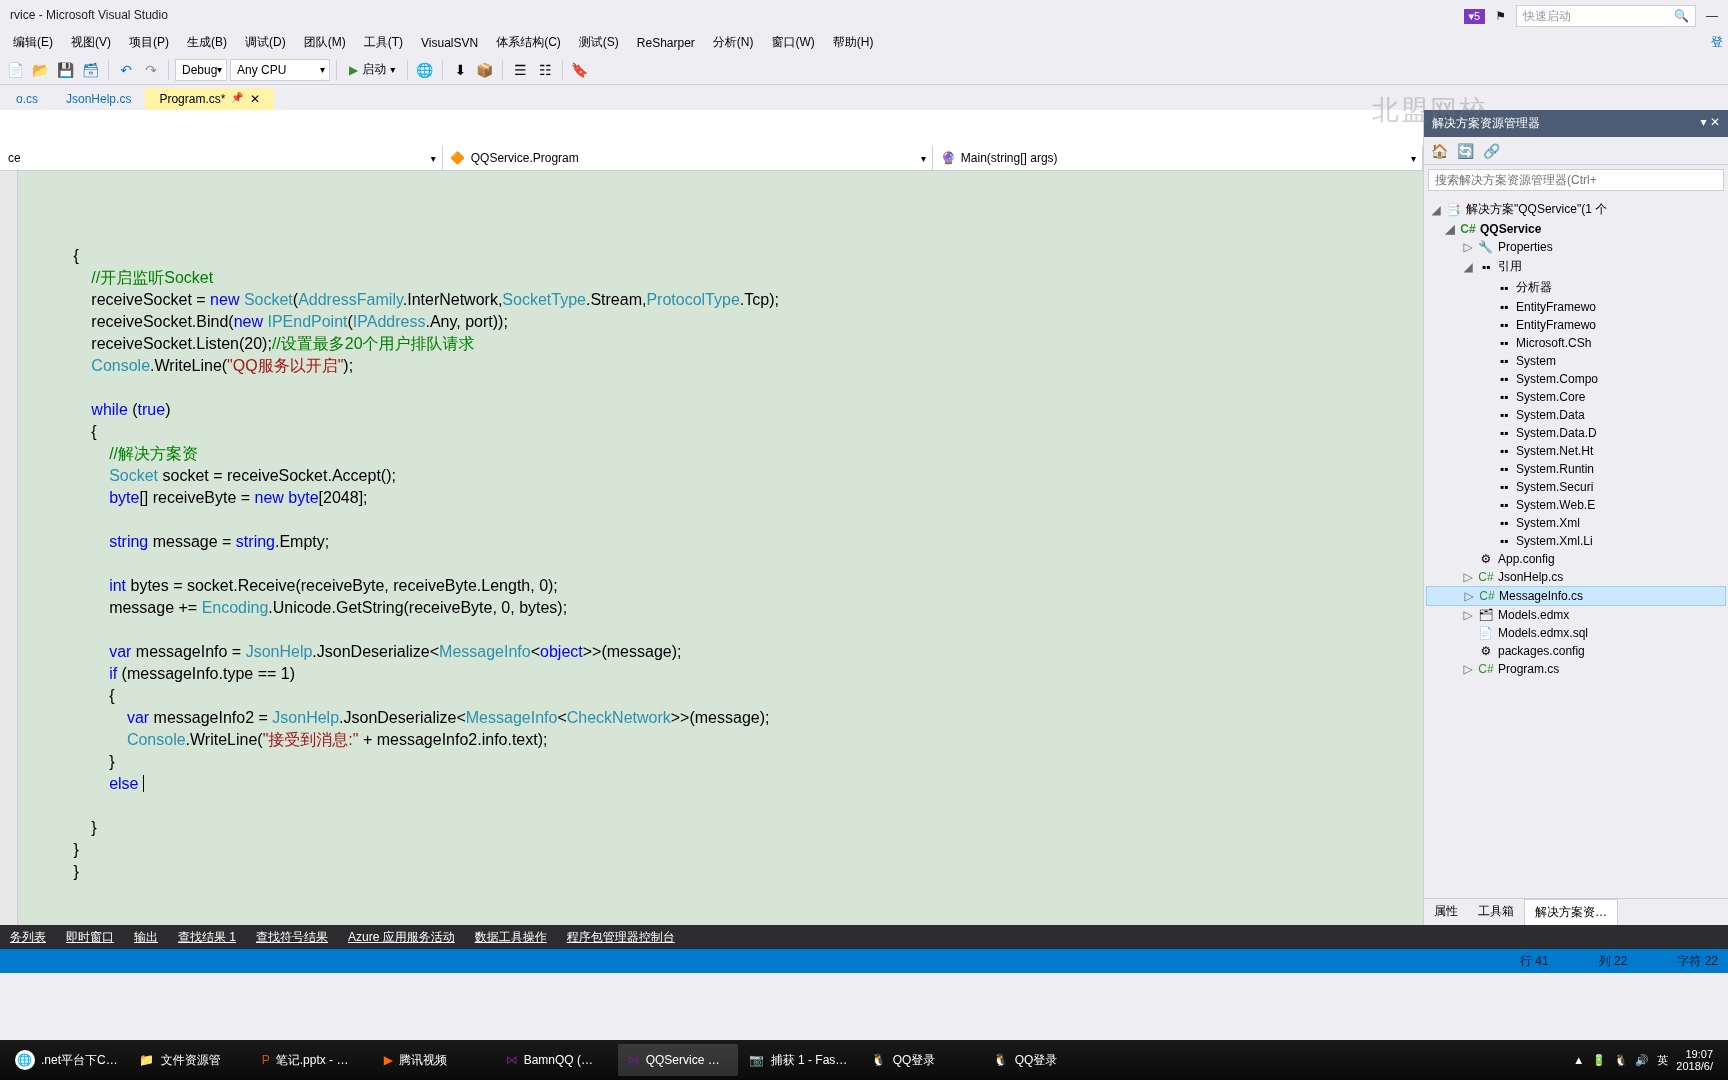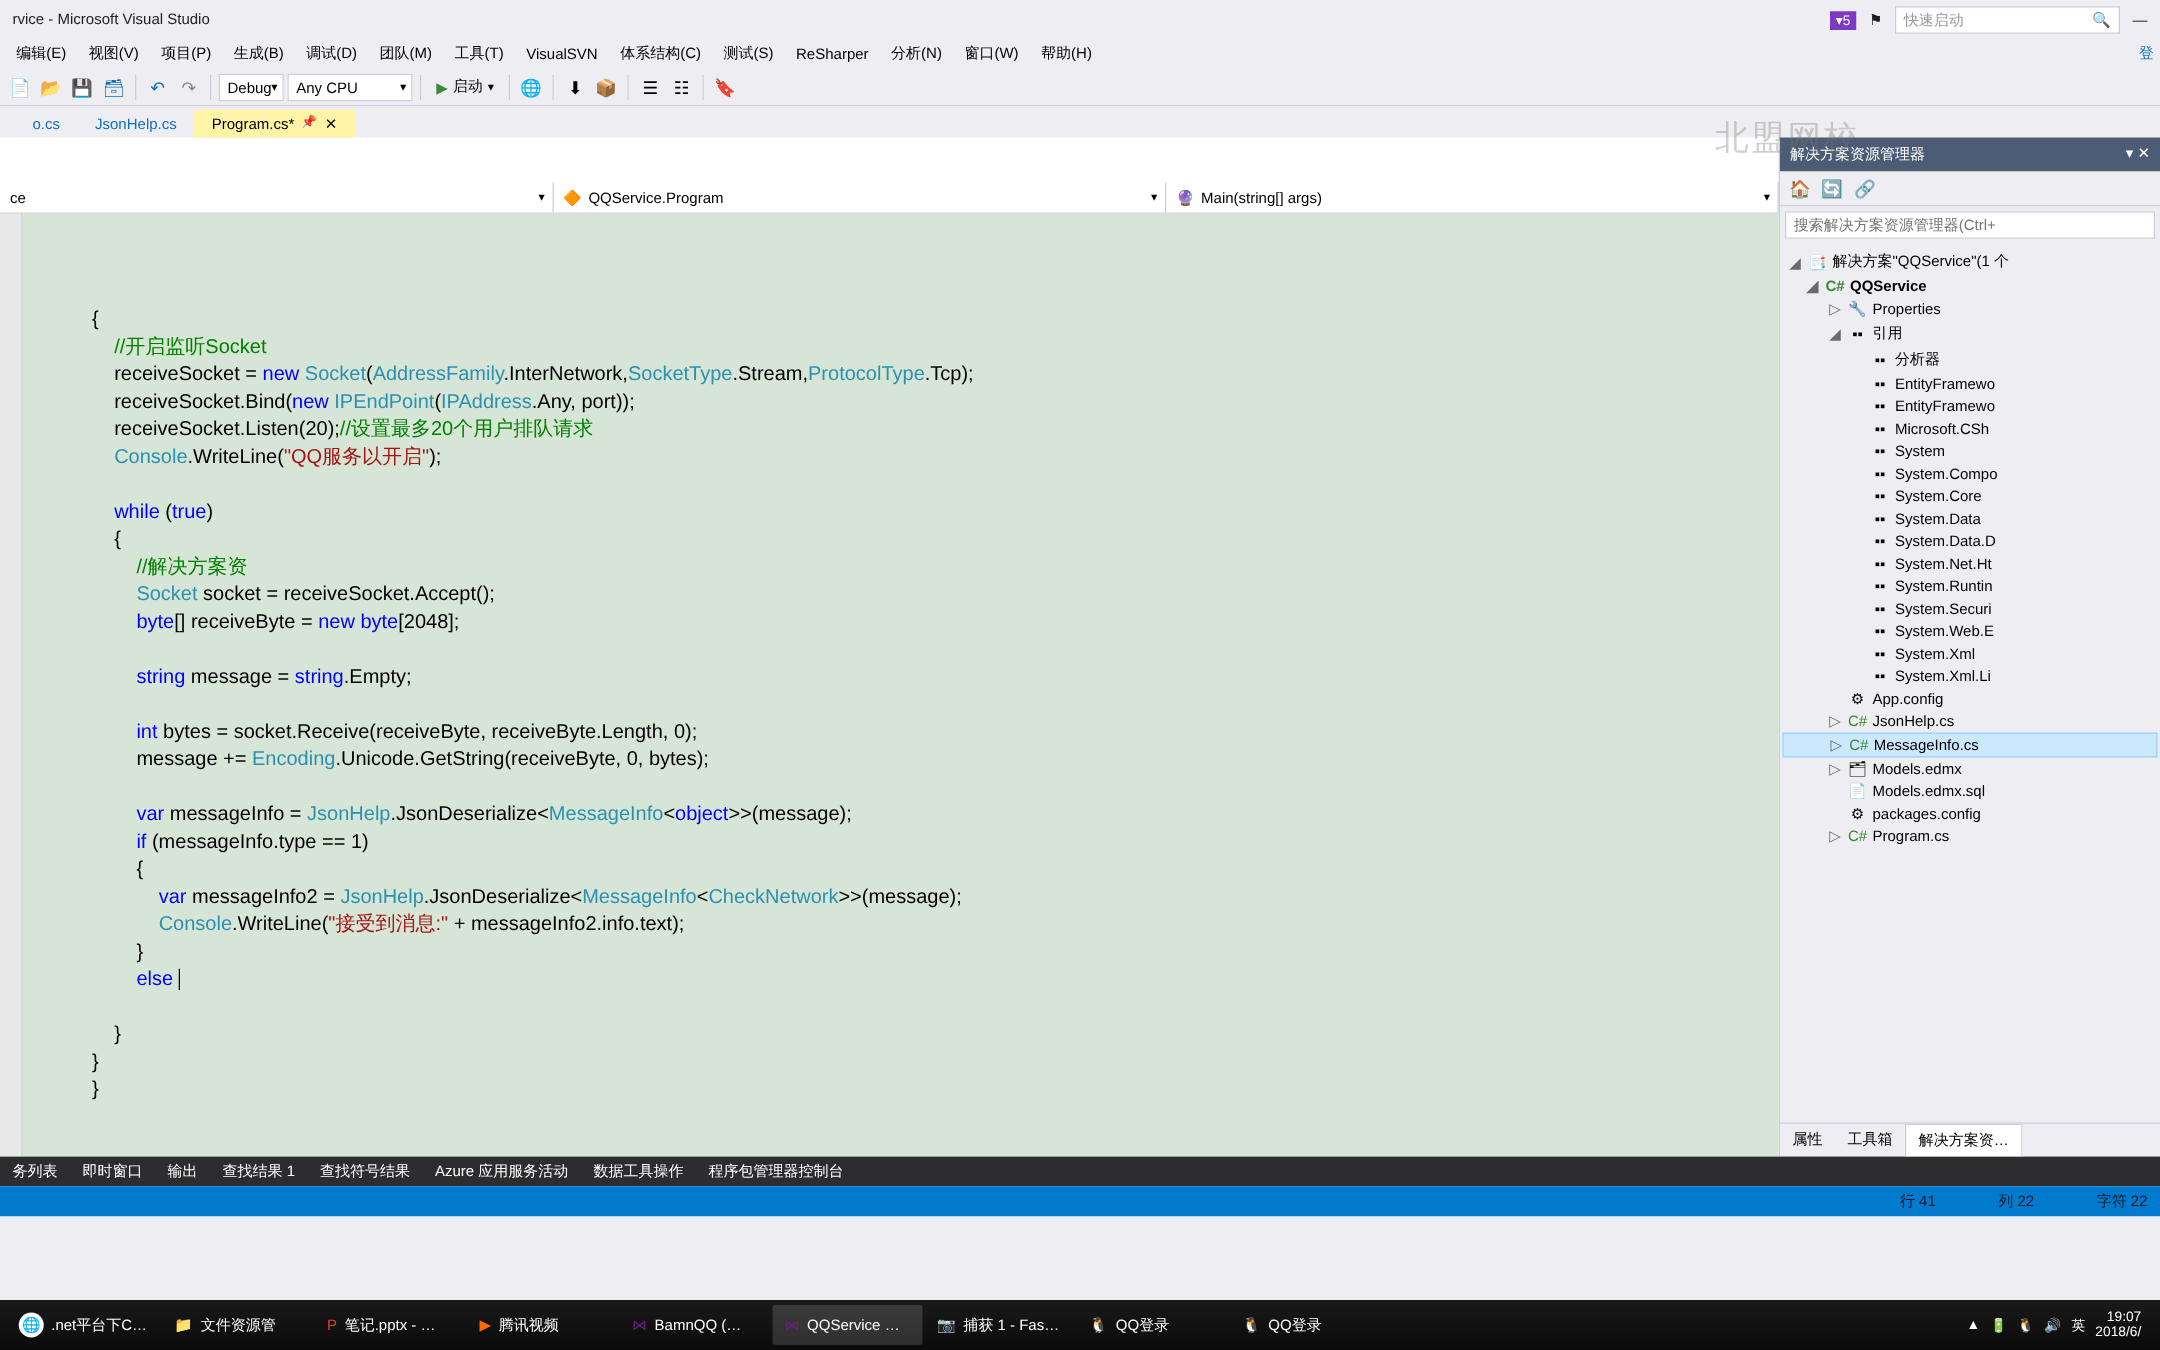--- a/index.html
+++ b/index.html
@@ -13,21 +13,21 @@
 .menubar { height: 25px; background: #eeeef2; display: flex; align-items: center; padding: 0 5px; font-size: 12px; gap: 2px; }
 .menubar > div { padding: 3px 8px; cursor: pointer; }
 
 .toolbar { height: 30px; background: #eeeef2; display: flex; align-items: center; padding: 0 5px; gap: 3px; border-bottom: 1px solid #cccedb; }
 .tb-btn { width: 22px; height: 22px; display: flex; align-items: center; justify-content: center; cursor: pointer; font-size: 14px; }
 .tb-sep { width: 1px; height: 20px; background: #cccedb; margin: 0 3px; }
 .tb-dropdown { height: 22px; border: 1px solid #cccedb; background: #fff; padding: 0 18px 0 6px; font-size: 12px; display: flex; align-items: center; position: relative; }
 .tb-dropdown::after { content:'▾'; position: absolute; right: 4px; font-size: 10px; }
 .tb-start { display: flex; align-items: center; gap: 4px; padding: 0 6px; font-size: 12px; }
 
-.tabbar { height: 25px; background: #eeeef2; display: flex; align-items: flex-end; padding-left: 12px; }
+.tabbar { height: 25px; background: #eeeef2; display: flex; align-items: flex-end; padding-left: 2px; }
 .tab { padding: 4px 14px; font-size: 12px; background: #eeeef2; color: #0e70c0; cursor: pointer; }
 .tab.active { background: #fff3a6; color: #000; position: relative; display: flex; gap: 6px; }
 .tab .pin { font-size: 10px; }
 .tab .close { font-size: 12px; }
 
 .main { display: flex; height: 815px; }
 .editor-region { flex: 1; display: flex; flex-direction: column; background: #fff; }
 .navbar { height: 25px; display: flex; border-bottom: 1px solid #cccedb; font-size: 12px; margin-top: 36px; }
 .navcombo { flex: 1; border-right: 1px solid #cccedb; padding: 3px 8px; display: flex; align-items: center; gap: 5px; position: relative; }
 .navcombo::after { content:'▾'; position:absolute; right: 6px; font-size:10px; }
@@ -53,21 +53,21 @@
 .tree-item.sel { background: #cce8ff; border: 1px solid #99d1ff; }
 .tree-item.bold { font-weight: bold; }
 .tw { display: inline-block; width: 12px; text-align: center; color: #6a6a6a; }
 .ticon { display: inline-block; width: 16px; text-align: center; }
 .ind1 { padding-left: 18px; }
 .ind2 { padding-left: 36px; }
 .ind3 { padding-left: 54px; }
 
 .statusbar { height: 24px; background: #007acc; color: #0f172a; display: flex; align-items: center; font-size: 12px; padding: 0 10px; justify-content: flex-end; gap: 50px; }
 .bottombar { height: 24px; background: #2d2d30; color: #fff; display: flex; align-items: center; font-size: 12px; }
-.bottombar .bt { padding: 17px 10px; cursor: pointer; }
+.bottombar .bt { padding: 17px 10px; cursor: pointer; text-decoration: underline; }
 
 .taskbar { position: absolute; bottom: 0; left: 0; right: 0; height: 40px; background: linear-gradient(#1a1a1a,#0a0a0a); display: flex; align-items: center; padding: 0 5px; gap: 2px; }
 .task { height: 32px; display: flex; align-items: center; gap: 6px; padding: 0 10px; color: #fff; font-size: 12px; border-radius: 2px; cursor: pointer; min-width: 120px; }
 .tray { margin-left: auto; display: flex; align-items: center; gap: 8px; color: #fff; font-size: 11px; padding: 0 10px; }
 
 .watermark { position: absolute; top: 92px; right: 240px; color: rgba(120,120,120,0.35); font-size: 27px; font-weight: normal; pointer-events: none; letter-spacing: 2px; }
 
 .side-bottom-tabs { display: flex; background: #eeeef2; border-top: 1px solid #cccedb; font-size: 12px; }
 .side-bottom-tabs .sbt { padding: 4px 10px; cursor: pointer; }
 .side-bottom-tabs .sbt.active { background: #fff; border: 1px solid #cccedb; border-bottom: none; }

